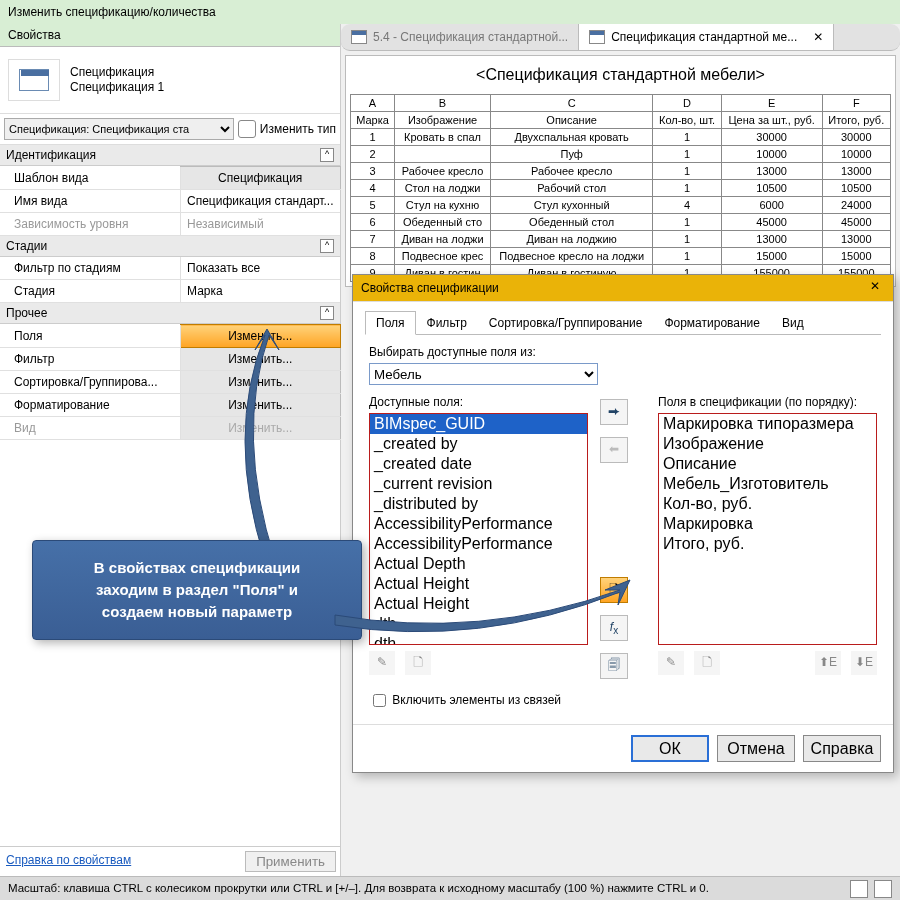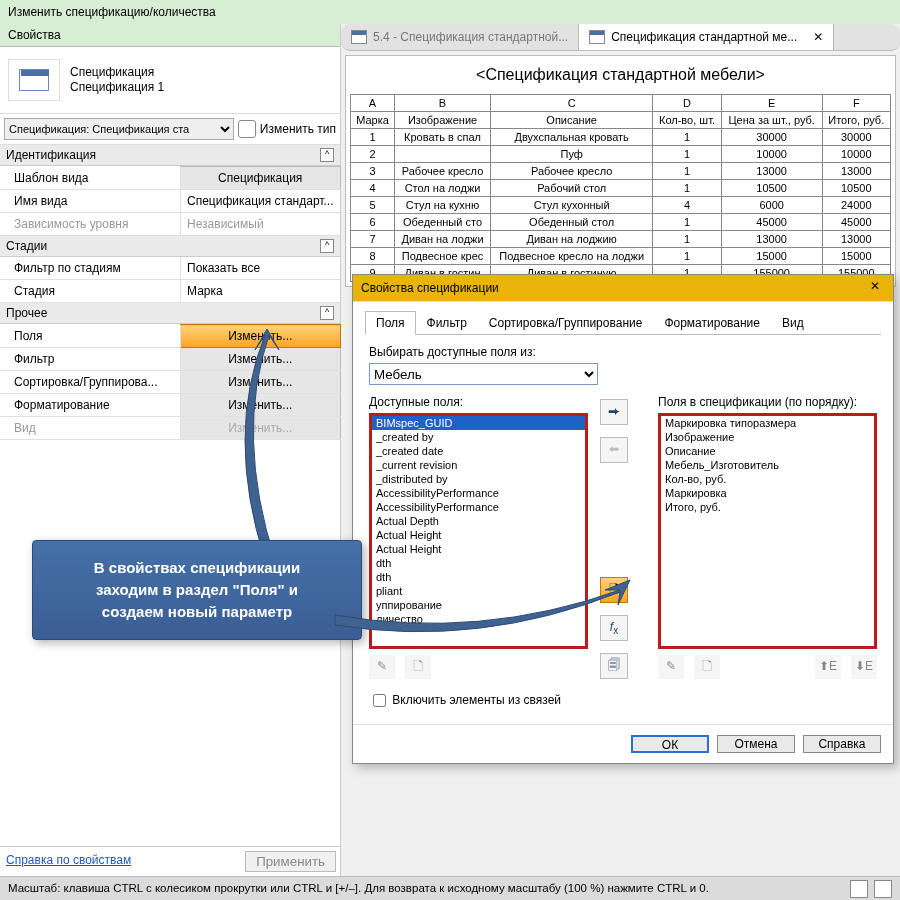--- a/index.html
+++ b/index.html
@@ -54,36 +54,36 @@
 .dlg-title{display:flex;justify-content:space-between;align-items:center;padding:4px 8px;background:#eab308;border-bottom:1px solid #ddd;}
 .dlg-close{width:20px;height:18px;text-align:center;cursor:pointer;font-family:Arial;}
 .dlg-body{padding:8px 12px 4px;}
 .dlg-tabs{display:flex;border-bottom:1px solid #bbb;font-size:12px;}
 .dlg-tab{padding:4px 10px;border:1px solid transparent;position:relative;top:1px;cursor:pointer;}
 .dlg-tab.active{border:1px solid #bbb;border-bottom:1px solid #fff;background:#fff;}
 .field-section{padding:10px 4px;}
 .label{margin-bottom:4px;}
 .combo{width:229px;height:22px;border:1px solid #7a9ac9;background:#fff;}
 .two-col{display:flex;gap:12px;margin-top:10px;}
-.listbox{border:3px solid #b91c1c;height:230px;overflow-y:scroll;font-size:11px;background:#fff;}
+.listbox{border:1px solid #b91c1c;height:230px;overflow-y:scroll;font-size:16px;background:#fff;}
 .listbox div{padding:1px 4px;white-space:nowrap;}
 .listbox .sel{background:#1e62c8;color:#fff;}
 .left-list{flex:1;}
 .right-list{flex:1;padding-left:18px;}
 .mid-btns{display:flex;flex-direction:column;gap:12px;justify-content:flex-start;padding-top:4px;}
 .icon-btn{width:26px;height:24px;border:1px solid #bbb;background:#f5f5f5;text-align:center;line-height:22px;cursor:pointer;color:#246;}
 .icon-btn.disabled{color:#bbb;}
 .icon-btn.orange{background:linear-gradient(#ffd27a,#ffa423);border:1px solid #c07c00;color:#000;}
 .row-btns{display:flex;gap:10px;margin-top:6px;}
 .row-btns .icon-btn{border:none;color:#888;}
 .row-right{margin-left:auto;display:flex;gap:10px;}
 .chk-row{margin-top:12px;}
 .chk-row input{vertical-align:middle;}
 .dlg-buttons{display:flex;justify-content:flex-end;gap:8px;padding:10px 12px;border-top:1px solid #ddd;}
-.win-btn{min-width:78px;height:18px;border:1px solid #888;background:#e9e9e9;cursor:pointer;font-size:12px;}
+.win-btn{min-width:78px;height:27px;border:1px solid #888;background:#e9e9e9;cursor:pointer;font-size:16px;}
 .win-btn.primary{border:2px solid #2a6fd6;}
 
 
 .callout{position:absolute;left:32px;top:540px;width:300px;background:linear-gradient(#4670a8,#3a5e94);color:#fff;border:1px solid #2b4a78;border-radius:4px;padding:16px 14px;text-align:center;font-size:15px;font-weight:bold;line-height:22px;z-index:100;box-shadow:3px 3px 10px rgba(0,0,0,0.3);}
 .callout-arrow-1{position:absolute;left:205px;top:315px;z-index:60;}
 .callout-arrow-2{position:absolute;left:330px;top:570px;z-index:110;}
 svg.arrow path{fill:#3f628f;stroke:#2b4a78;stroke-width:1;}
 </style>
 </head>
 <body>

